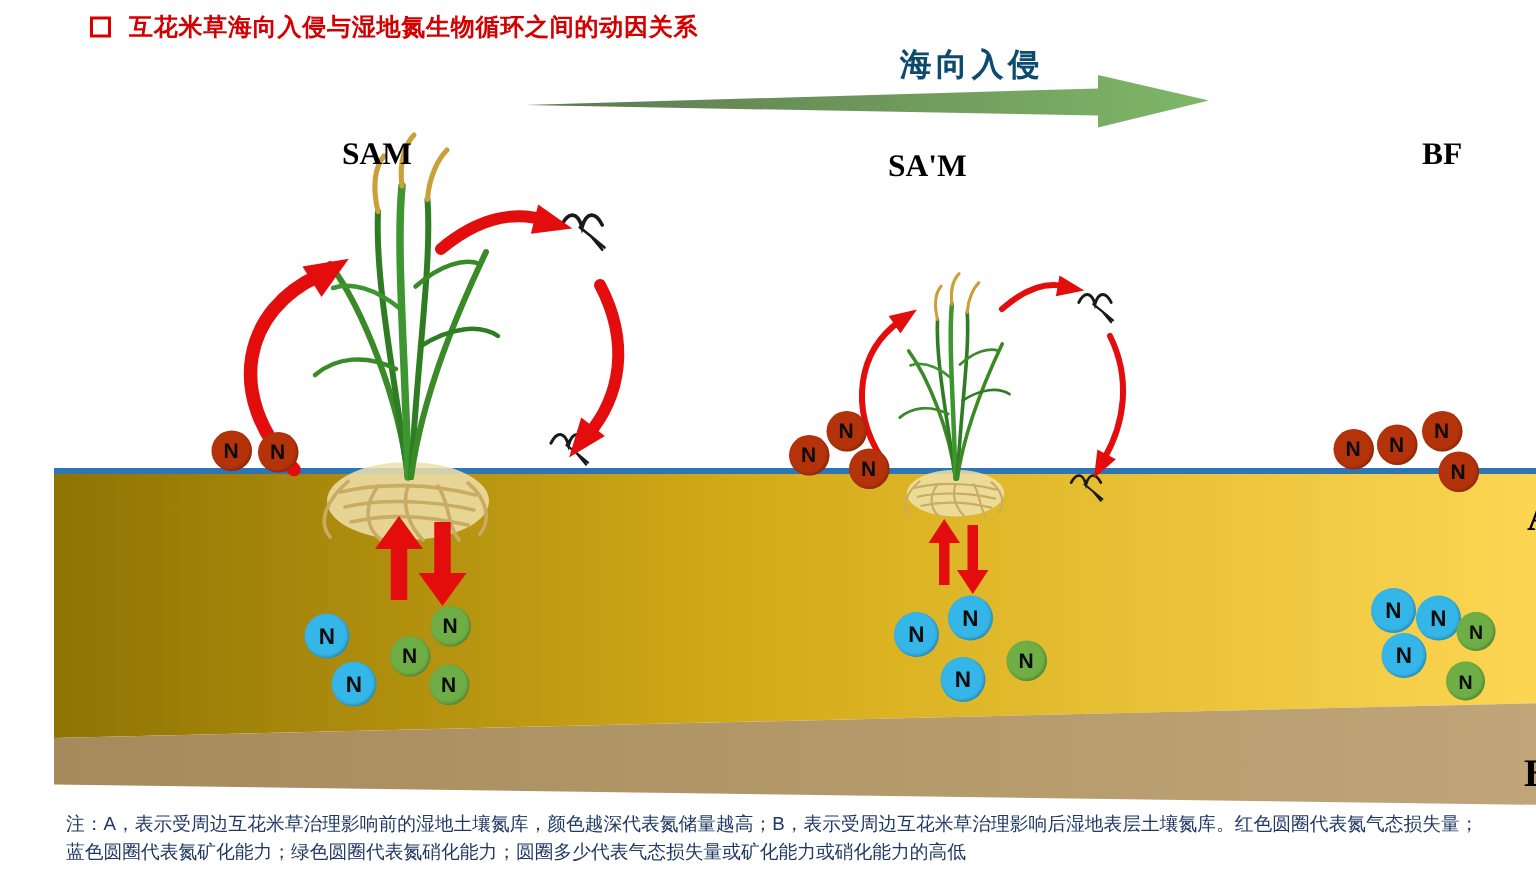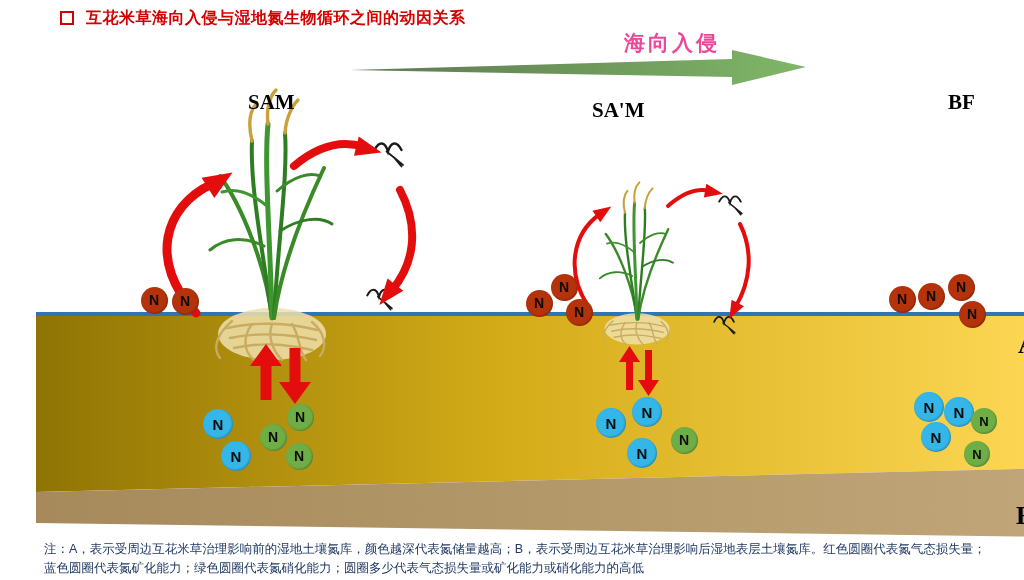--- a/index.html
+++ b/index.html
@@ -5,21 +5,21 @@
   html,body{margin:0;padding:0;background:#ffffff;}
   .stage{
     position:relative;width:1024px;height:580px;background:#ffffff;
     overflow:hidden;font-family:"Liberation Sans",sans-serif;margin-left:36px;
   }
   .abs{position:absolute;}
   svg.diagram{position:absolute;left:0;top:0;z-index:1;}
   .title-row{left:24px;top:8px;display:flex;align-items:flex-start;gap:12px;z-index:5;}
   .title-bullet{width:10px;height:10px;border:2.5px solid #d40000;margin-top:3px;background:#fff;}
   .title-text{color:#d40000;font-weight:bold;font-size:16px;letter-spacing:0.5px;}
-  .invasion-label{left:588px;top:29px;color:#ec4899;font-weight:bold;font-size:21px;letter-spacing:3px;z-index:5;}
+  .invasion-label{left:564px;top:29px;color:#0c4a6e;font-weight:bold;font-size:21px;letter-spacing:3px;z-index:5;}
   .col-label{font-family:"Liberation Serif",serif;font-weight:bold;font-size:21px;color:#000;z-index:5;}
   .zone-label{font-family:"Liberation Serif",serif;font-weight:bold;font-size:26px;color:#000;z-index:5;}
   .note{left:8px;top:540px;width:1012px;color:#1f3864;font-size:12.5px;line-height:1.5;z-index:5;}
   .n-layer{left:0;top:0;width:1024px;height:580px;z-index:4;pointer-events:none;}
   .n-circle{
     position:absolute;border-radius:50%;display:flex;align-items:center;justify-content:center;
     font-weight:bold;color:#0b0b0b;box-shadow:inset -1px -1px 2px rgba(0,0,0,0.25);
   }
 </style>
 </head>
@@ -136,21 +136,21 @@
     </g>
   </svg>
 
   <div class="abs title-row">
     <span class="title-bullet"></span>
     <span class="title-text">互花米草海向入侵与湿地氮生物循环之间的动因关系</span>
   </div>
 
   <div class="abs invasion-label">海向入侵</div>
 
-  <div class="abs col-label" style="left:212px;top:90px;font-family:Liberation Serif, serif;">SAM</div>
+  <div class="abs col-label" style="left:192px;top:90px;font-family:Liberation Serif, serif;">SAM</div>
   <div class="abs col-label" style="left:556px;top:98px;">SA'M</div>
   <div class="abs col-label" style="left:912px;top:90px;font-family:Liberation Serif, serif;">BF</div>
 
   <div class="abs zone-label" style="left:982px;top:330px;">A</div>
   <div class="abs zone-label" style="left:980px;top:501px;">B</div>
 
   <div class="abs n-layer">
       <div class="n-circle" style="left: 104.5px; top: 286.5px; width: 27px; height: 27px; background: rgb(181, 51, 10); font-size: 14px;">N</div>
       <div class="n-circle" style="left: 135.5px; top: 287.5px; width: 27px; height: 27px; background: rgb(181, 51, 10); font-size: 14px;">N</div>
       <div class="n-circle" style="left: 514.5px; top: 273.5px; width: 27px; height: 27px; background: rgb(181, 51, 10); font-size: 14px;">N</div>

